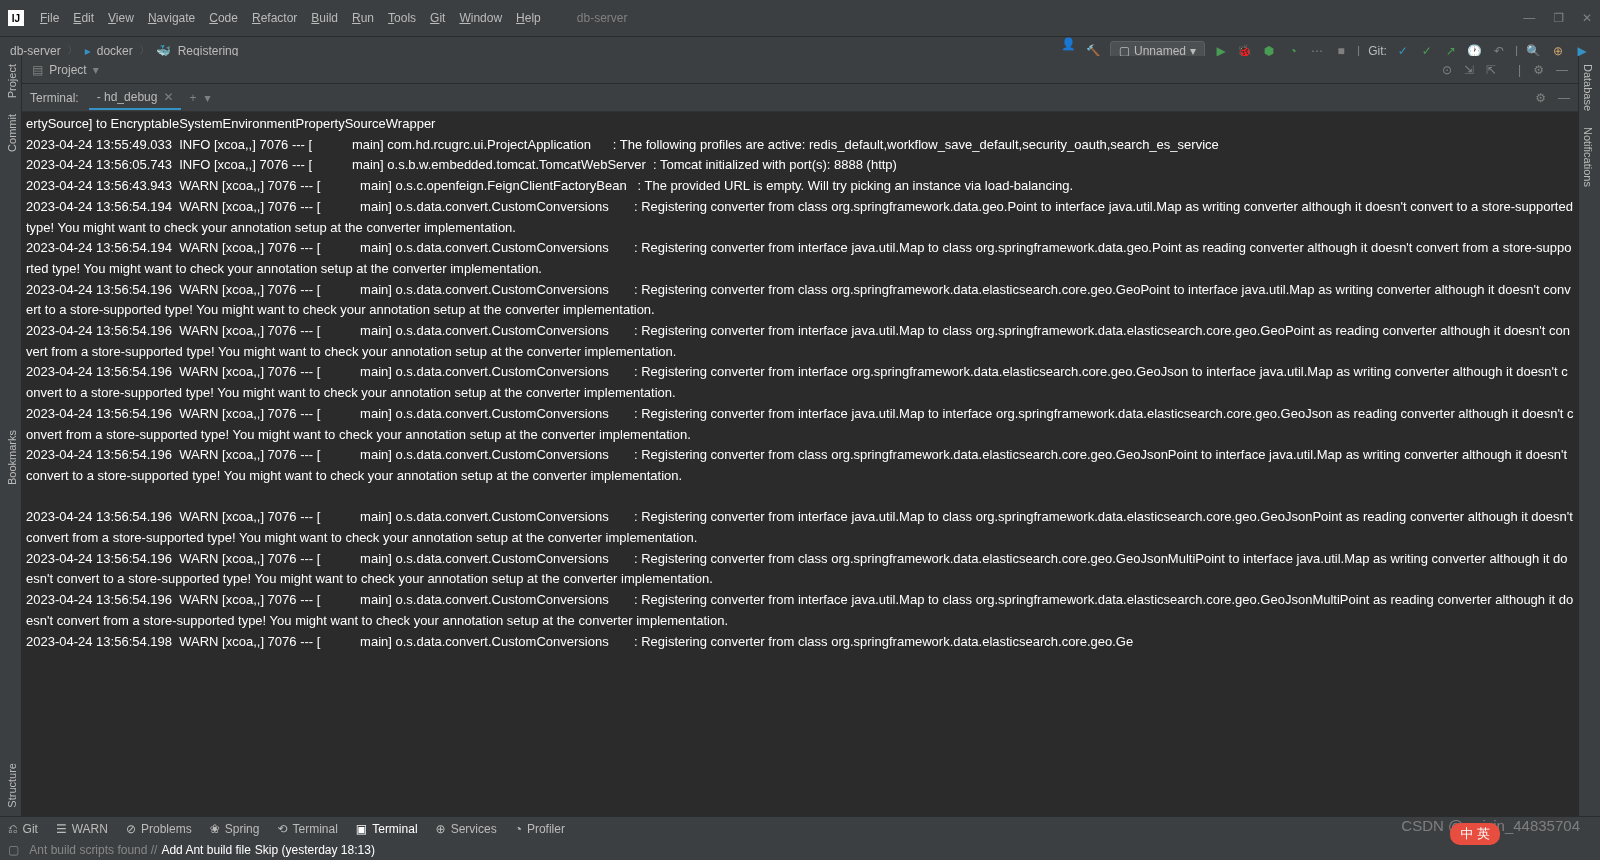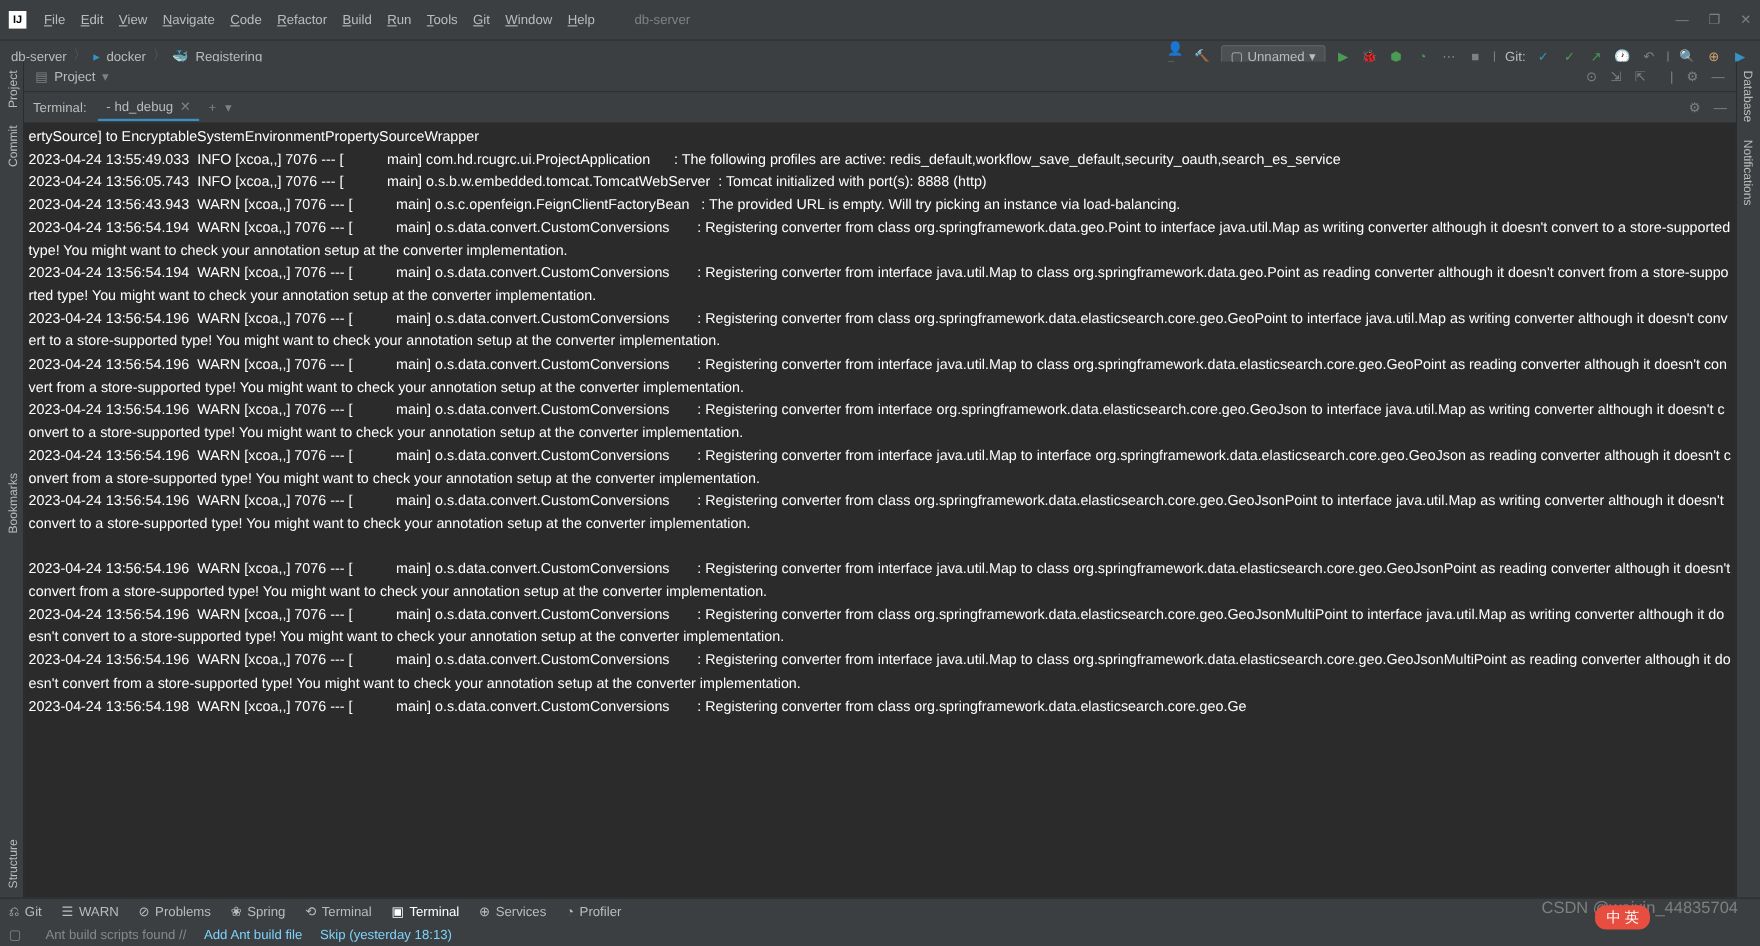--- a/index.html
+++ b/index.html
@@ -30,21 +30,21 @@
 .term-label{color:#bbb;margin-right:10px}
 .term-tab{padding:4px 8px;color:#bbb;border-bottom:2px solid #3592c4;display:flex;gap:6px}
 .term-close{color:#808080;cursor:pointer}
 .term-add{margin-left:8px;color:#808080;cursor:pointer}
 .term-tools{margin-left:auto;display:flex;gap:12px;color:#808080}
 .terminal-body{position:absolute;left:22px;top:112px;right:22px;bottom:44px;background:#2b2b2b;color:#ffffff;font-family:Liberation Sans, sans-serif;font-size:13px;line-height:20.7px;padding:2px 4px;overflow:hidden;white-space:pre-wrap;word-break:break-all}
 .bottom-bar{position:absolute;left:0;right:0;bottom:20px;height:24px;background:#3c3f41;border-top:1px solid #2b2b2b;display:flex;align-items:center;padding:0 8px;gap:18px}
 .bb-item{display:flex;align-items:center;gap:5px;color:#bbb;cursor:pointer;font-size:11px}
 .bb-item.active{color:#fff}
 .status-bar{position:absolute;left:0;right:0;bottom:0;height:20px;background:#3c3f41;display:flex;align-items:center;padding:0 8px;color:#888;font-size:11px}
-.status-link{color:#7dd3fc;margin-left:16px}
+.status-link{color:#ffffff;margin-left:4px}
 .watermark{position:absolute;right:20px;bottom:26px;color:#9a9a9a;font-size:15px;opacity:.7}
 .pill{position:absolute;right:100px;bottom:15px;background:#e84e40;color:#fff;border-radius:10px;padding:2px 10px;font-size:13px}
 .dot-blue{color:#3592c4}
 </style>
 </head>
 <body>
 
 <div class="title-bar">
   <span class="app-icon">IJ</span>
   <div class="menu-bar" id="menu-bar">
@@ -194,19 +194,19 @@
       <span>Services</span>
     </div>
     <div class="bb-item">
       <span>◔</span>
       <span>Profiler</span>
     </div>
   </div>
 
 <div class="status-bar">
   <span>▢</span>
-  <span style="margin-left:22px">Ant build scripts found //</span>
+  <span style="margin-left:10px">Ant build scripts found //</span>
   <span class="status-link">Add Ant build file</span>
   <span class="status-link">Skip (yesterday 18:13)</span>
 </div>
 
 <div class="watermark">CSDN @weixin_44835704</div>
 <div class="pill">中 英</div>
 
 </body></html>

